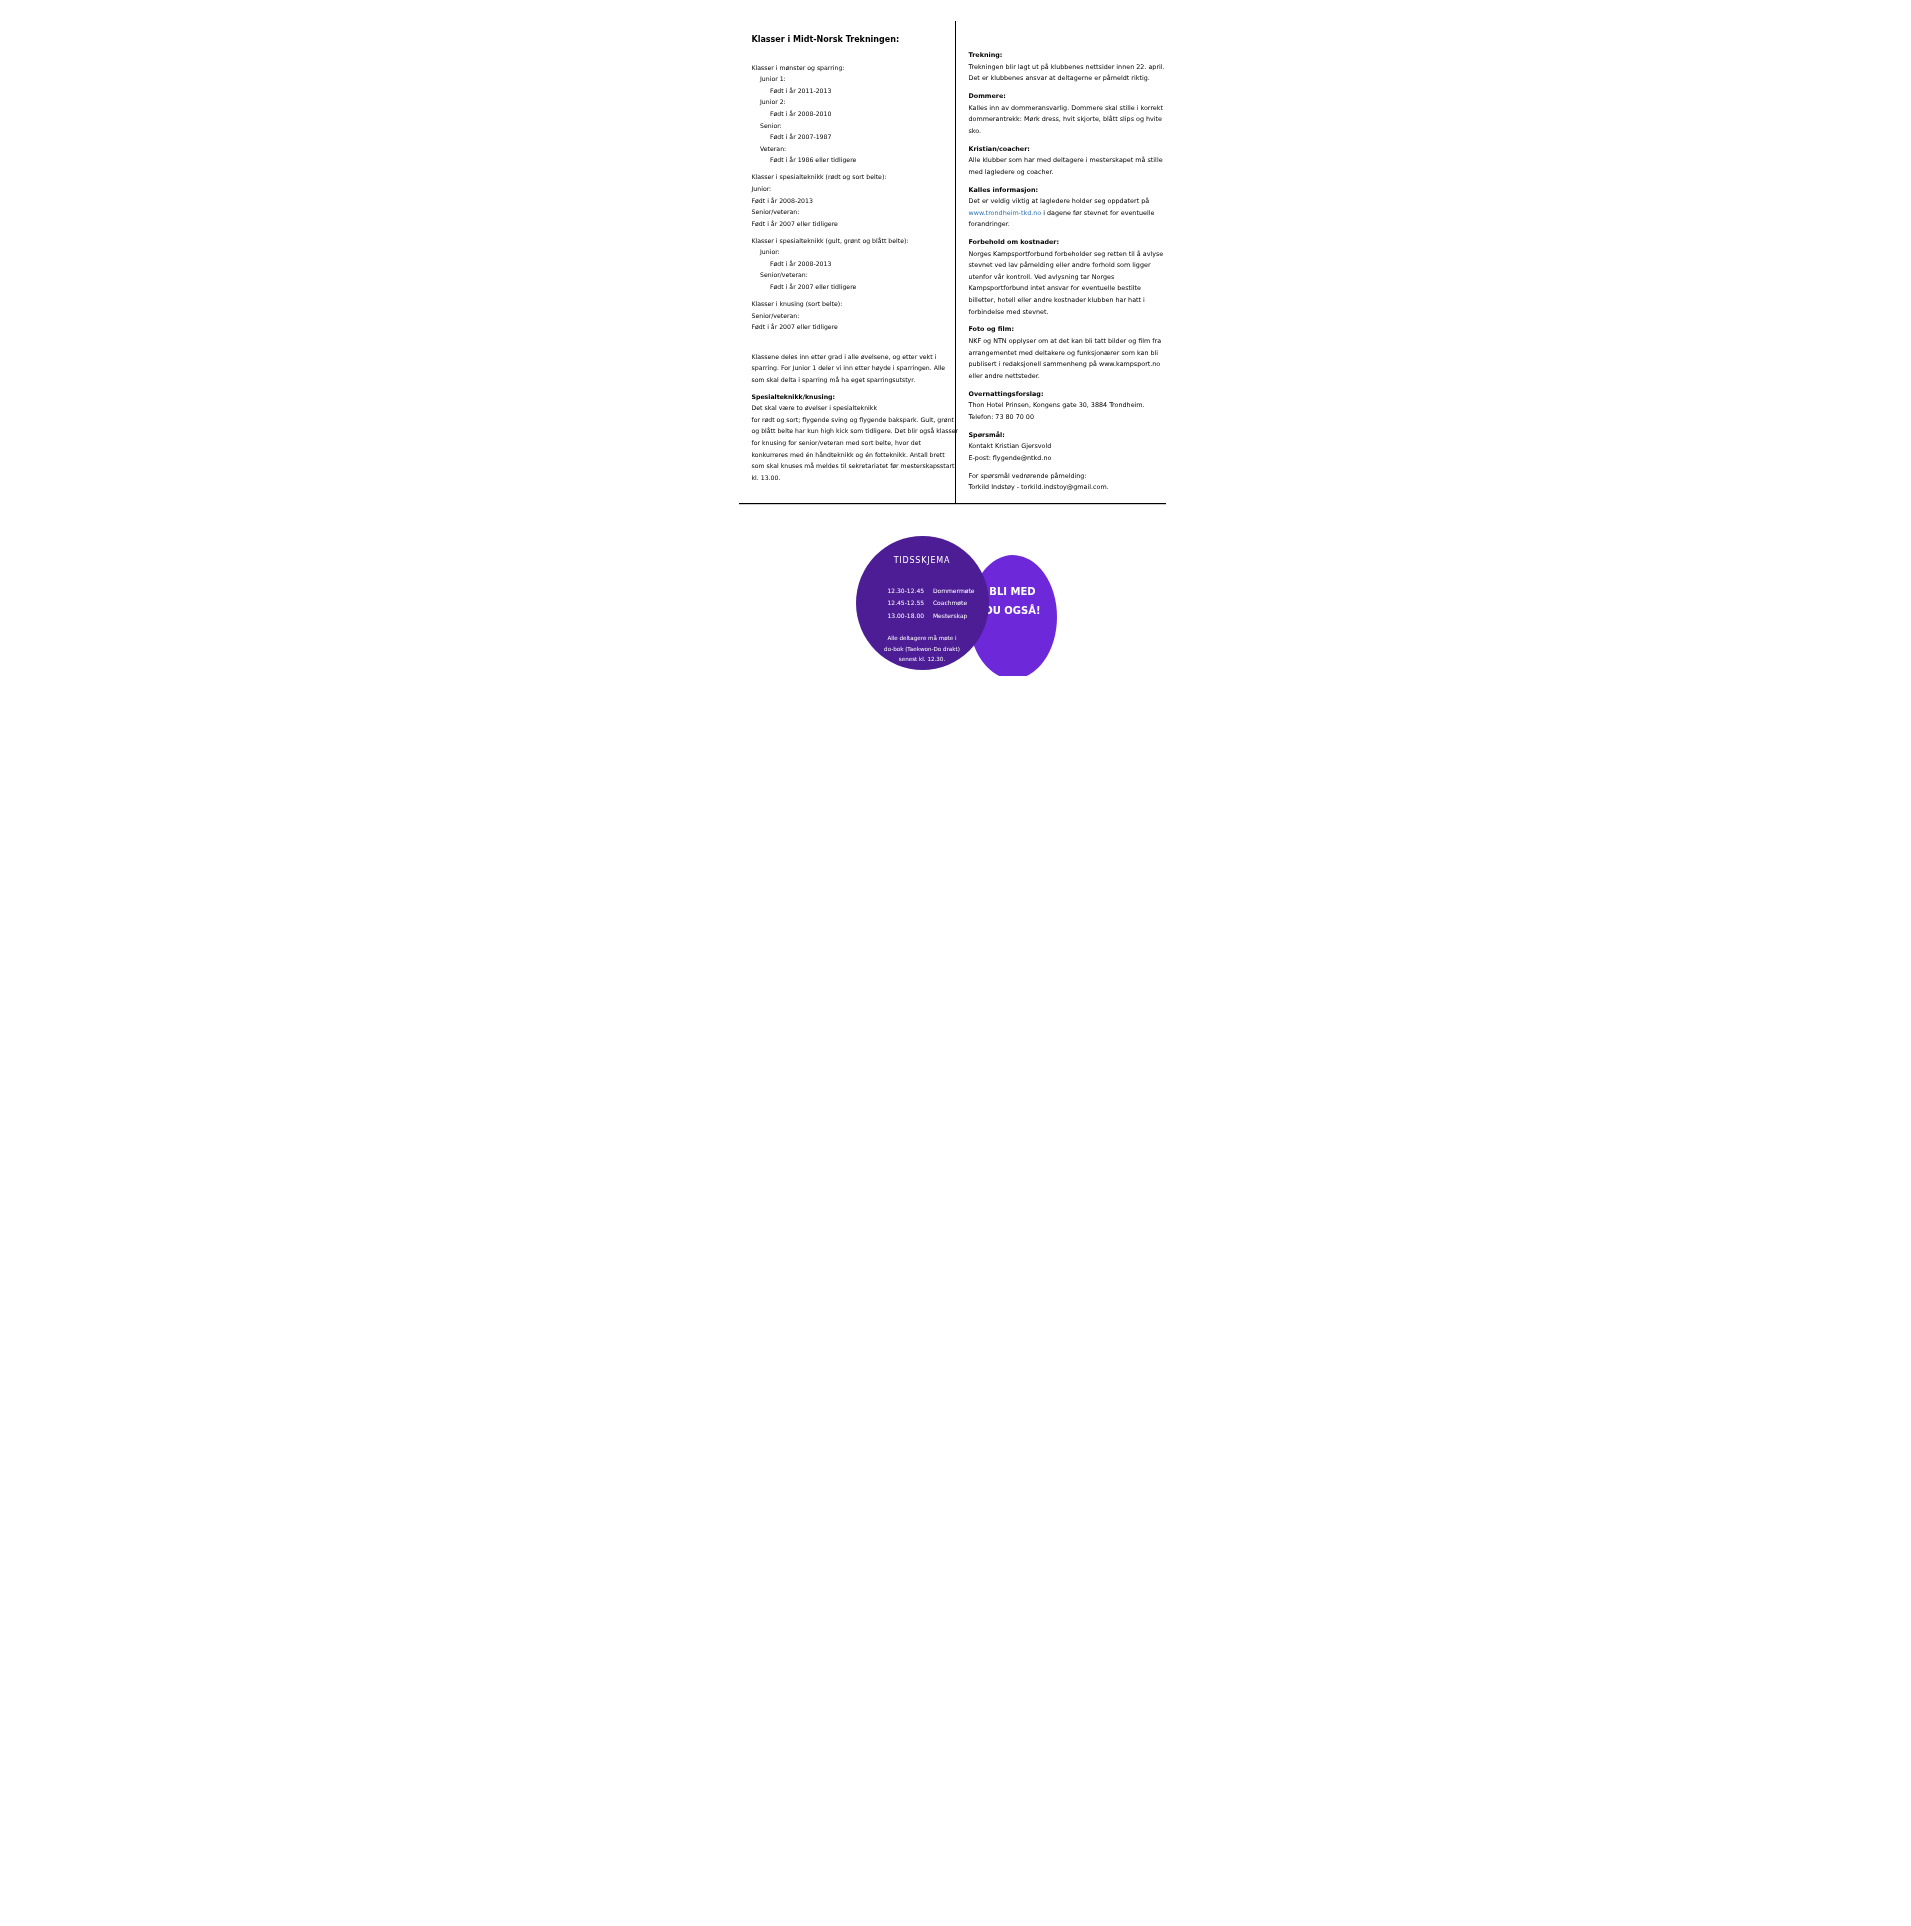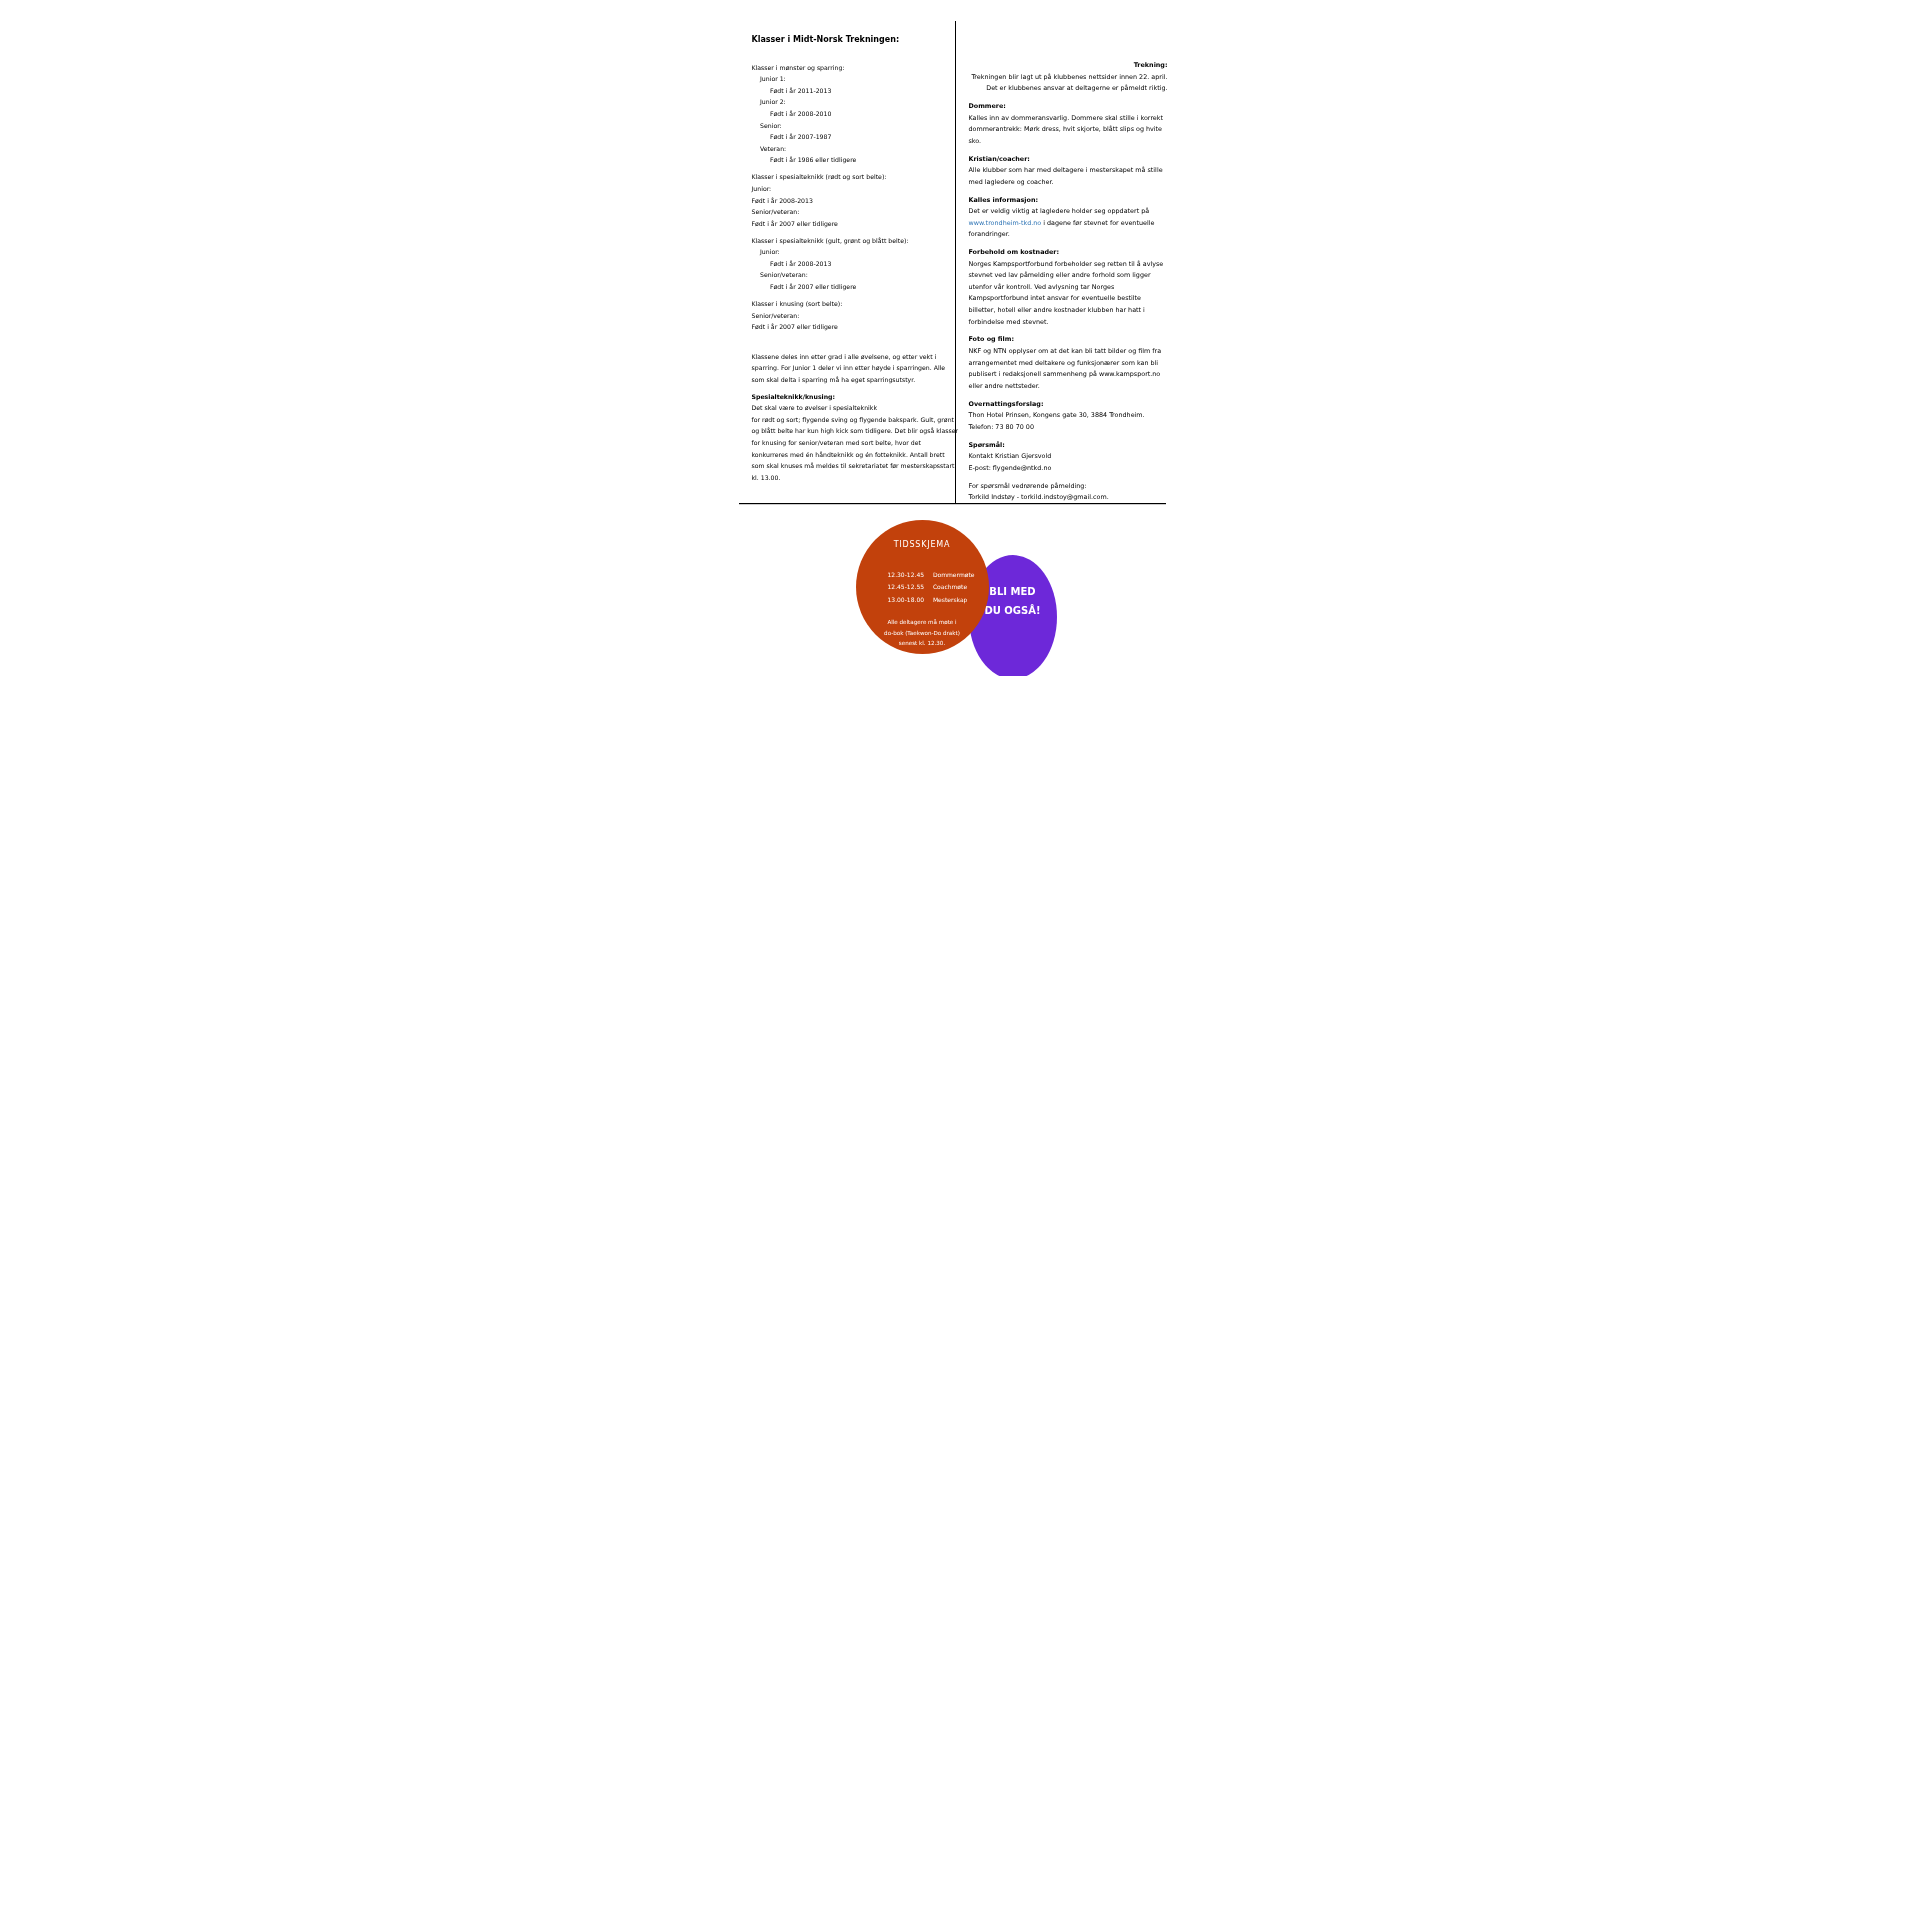--- a/index.html
+++ b/index.html
@@ -14,30 +14,30 @@
   .ln{font-size:6.2px; line-height:11.6px; white-space:pre-wrap;}
   .col-right .ln{font-size:6.4px;}
   .bold{font-weight:700;}
   .doc-title{font-size:8px; line-height:11.6px; font-weight:700; margin-bottom:16px;}
   .sec{margin-top:5.4px;}
   .sec.first{margin-top:0;}
   .gap-big{margin-top:17.7px;}
   .ind1{padding-left:8.5px;}
   .ind2{padding-left:18.5px;}
   .r-sec{margin-top:6.2px;}
-  .r-sec.first{margin-top:16px;text-align:right;}
+  .r-sec.first{margin-top:6px;}
   .body-block{display:block;}
   a.doc-link{color:#2e74b5; font-weight:400; text-decoration:none;}
   .vdivider{position:absolute; left:238px; top:21px; width:0.8px; height:483px; background:#000;}
   .hrule{position:absolute; left:22px; top:503px; width:427px; height:1.2px; background:#000;
          box-shadow:0 0.8px 0 rgba(0,0,0,0.25);}
   .circle{position:absolute; border-radius:50%; color:#fff;}
   .circle-light{
-    left:139px; top:520px; width:133px; height:134px;
-    background:#c2410c; z-index:2; text-align:center;
+    left:139px; top:536px; width:133px; height:134px;
+    background:#4c1d95; z-index:2; text-align:center;
   }
   .circle-dark{
     left:252px; top:555px; width:88px; height:96px;
     background:#6d28d9; z-index:1; text-align:center;
   }
   .sched-title{margin-top:20px; font-size:8px; letter-spacing:0.8px; line-height:10px;}
   .sched-rows{margin-top:19px;}
   .sched-row{display:flex; text-align:left; margin-left:32px; font-size:6px; line-height:12.3px;}
   .sched-time{width:40px; flex:0 0 auto;}
   .sched-label{padding-left:5.4px;}

